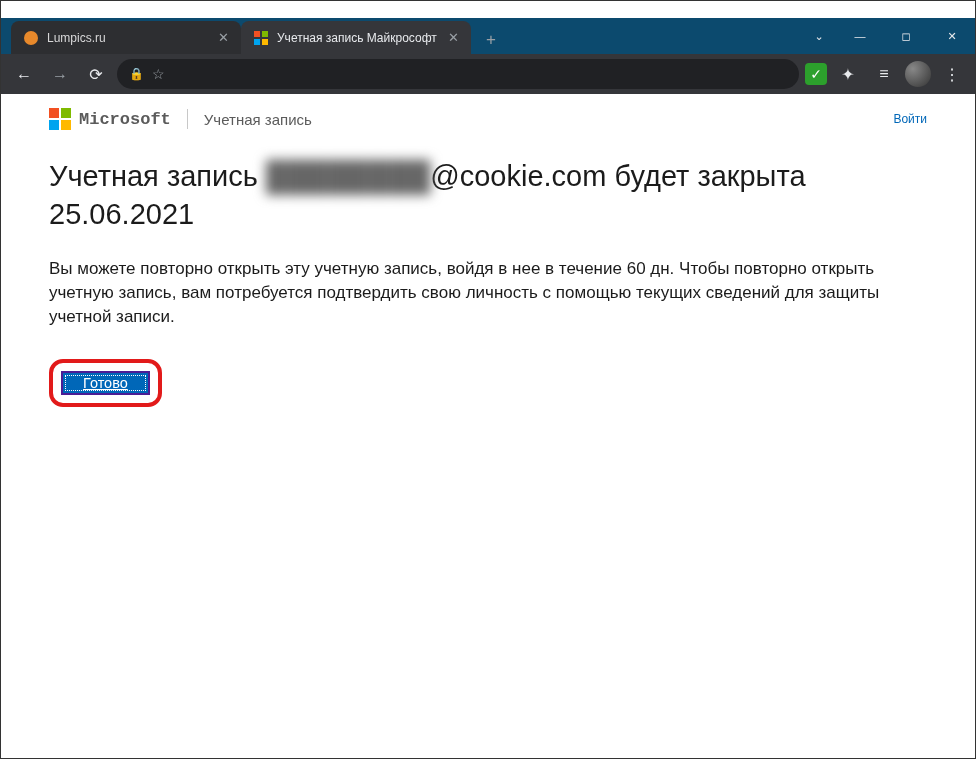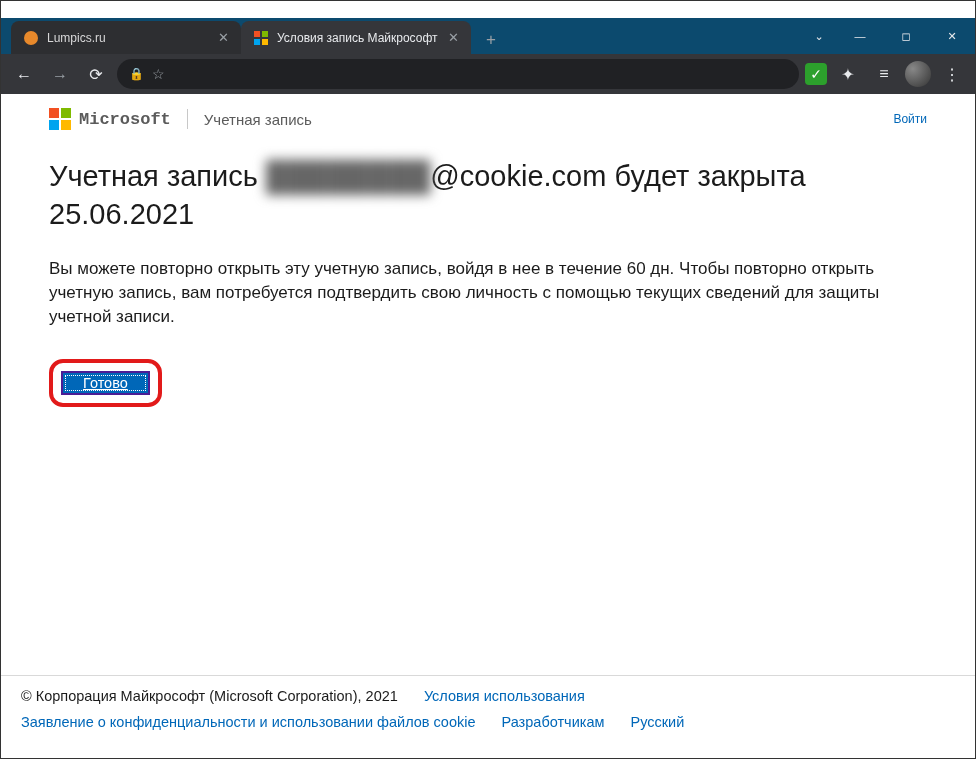--- a/index.html
+++ b/index.html
@@ -163,21 +163,21 @@
   </div>
   <div class="tab active">
     <span class="favicon">
       <svg viewBox="0 0 16 16">
         <rect x="1" y="1" width="6" height="6" fill="#f25022"></rect>
         <rect x="9" y="1" width="6" height="6" fill="#7fba00"></rect>
         <rect x="1" y="9" width="6" height="6" fill="#00a4ef"></rect>
         <rect x="9" y="9" width="6" height="6" fill="#ffb900"></rect>
       </svg>
     </span>
-    <span class="label">Условия запись Майкрософт</span>
+    <span class="label">Учетная запись Майкрософт</span>
     <span class="close">✕</span>
   </div>
   <div class="newtab">+</div>
   <div class="win-controls">
     <div class="wc chev">⌄</div>
     <div class="wc">—</div>
     <div class="wc">◻</div>
     <div class="wc">✕</div>
   </div>
 </div>
@@ -218,24 +218,13 @@
   <div class="content">
     <h1 class="page-title">
       <span>Учетная запись </span><span class="blur">████████</span><span>@cookie.com</span><span> будет закрыта 25.06.2021</span>
     </h1>
     <p class="page-para">Вы можете повторно открыть эту учетную запись, войдя в нее в течение 60 дн. Чтобы повторно открыть учетную запись, вам потребуется подтвердить свою личность с помощью текущих сведений для защиты учетной записи.</p>
     <div class="halo">
       <button class="done-btn">Готово</button>
     </div>
   </div>
 
-  <div class="footer">
-    <div class="row1">
-      <span class="copy">© Корпорация Майкрософт (Microsoft Corporation), 2021</span>
-      <a>Условия использования</a>
-    </div>
-    <div>
-      <a>Заявление о конфиденциальности и использовании файлов cookie</a>
-      <a>Разработчикам</a>
-      <a>Русский</a>
-    </div>
-  </div>
 </div>
 
 </body></html>

